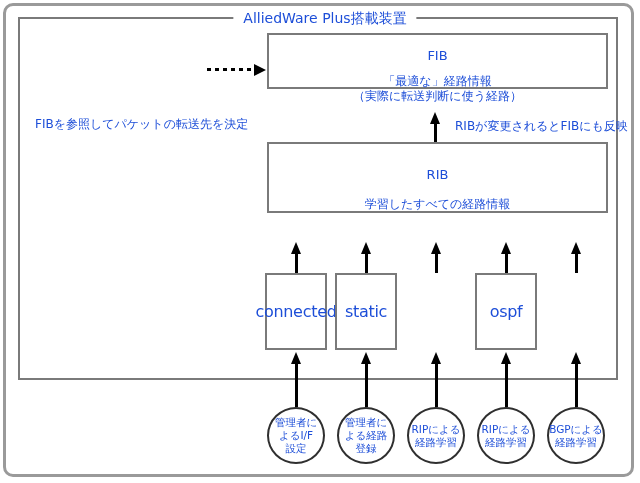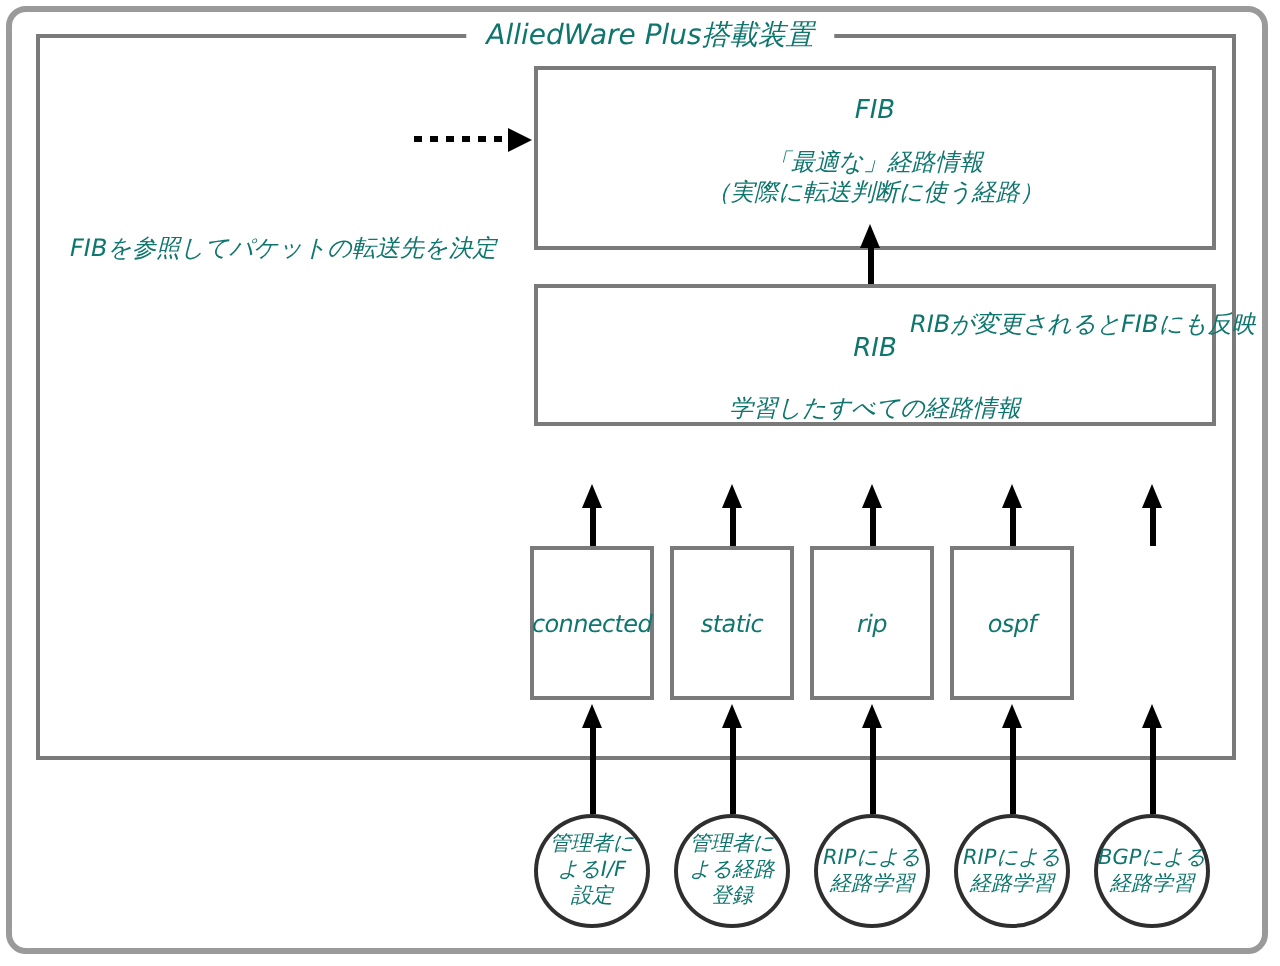--- a/index.html
+++ b/index.html
@@ -1,18 +1,18 @@
 <!DOCTYPE html>
 <html><head>
 <meta charset="utf-8">
 <style>
   html,body{margin:0;padding:0;background:#fff;}
   .canvas{
     position:relative;width:640px;height:483px;background:#fff;overflow:hidden;
-    font-family:"DejaVu Sans","Liberation Sans",sans-serif;color:#0f766e;font-style:italic;
+    font-family:"DejaVu Sans","Liberation Sans",sans-serif;color:#1d4ed8;
   }
   
   .frame{
     position:absolute;left:3px;top:3px;width:631px;height:474px;
     border:3px solid #9a9a9a;border-radius:10px;box-sizing:border-box;
   }
   
   .device-box{
     position:absolute;left:18px;top:17px;width:600px;height:363px;
     border:2px solid #7a7a7a;box-sizing:border-box;background:transparent;
@@ -34,38 +34,38 @@
     flex:1;height:3px;
     background:repeating-linear-gradient(90deg,#000 0 4px,transparent 4px 8px);
   }
   .head-right{
     width:0;height:0;border-top:6px solid transparent;border-bottom:6px solid transparent;
     border-left:12px solid #000;
   }
   
   .note{position:absolute;font-size:12px;line-height:14px;white-space:nowrap;z-index:3;}
   .engine-note{left:35px;top:117px;}
-  .rib-note{left:455px;top:119px;margin-top:36px;}
+  .rib-note{left:455px;top:119px;}
   
   .big-box{
     position:absolute;border:2px solid #7a7a7a;box-sizing:border-box;background:#fff;
     display:flex;flex-direction:column;align-items:center;z-index:2;
   }
-  .fib-box{left:267px;top:33px;width:341px;height:92px;padding-top:13px;}
+  .fib-box{left:267px;top:33px;width:341px;height:56px;padding-top:13px;}
   .rib-box{left:267px;top:142px;width:341px;height:71px;padding-top:23px;}
   .box-title{font-size:13px;line-height:15px;}
   .fib-box .box-sub{font-size:12px;line-height:15px;}
   .fib-box .sub-first{margin-top:11px;}
   .rib-box .box-sub{font-size:12px;line-height:15px;margin-top:15px;}
   
   .proto-box{
     position:absolute;top:273px;width:62px;height:77px;border:2px solid #7a7a7a;
     box-sizing:border-box;background:#fff;display:flex;align-items:center;justify-content:center;z-index:2;
   }
-  .proto-box span{font-size:12px;letter-spacing:-0.3px;}
+  .proto-box span{font-size:16px;letter-spacing:-0.3px;}
   
   .arrow{
     position:absolute;width:10px;display:flex;flex-direction:column;align-items:center;z-index:5;
   }
   .arrow-head{
     width:0;height:0;border-left:5px solid transparent;border-right:5px solid transparent;
     border-bottom:12px solid #000;
   }
   .arrow-shaft{width:3px;flex:1;background:#000;}
   
@@ -105,23 +105,20 @@
   <div class="big-box rib-box">
     <div class="box-title">RIB</div>
     <div class="box-sub">学習したすべての経路情報</div>
   </div>
 
   <div class="proto-box" style="left:265px">
     <span>connected</span>
   </div>
   <div class="proto-box" style="left:335px">
     <span>static</span>
-  </div>
-  <div class="proto-box" style="left:405px">
-    <span>rip</span>
   </div>
   <div class="proto-box" style="left:475px">
     <span>ospf</span>
   </div>
 
   <div class="arrow" style="left:291px;top:242px;height:31px">
     <div class="arrow-head"></div>
       <div class="arrow-shaft"></div>
   </div>
   <div class="arrow" style="left:361px;top:242px;height:31px">

